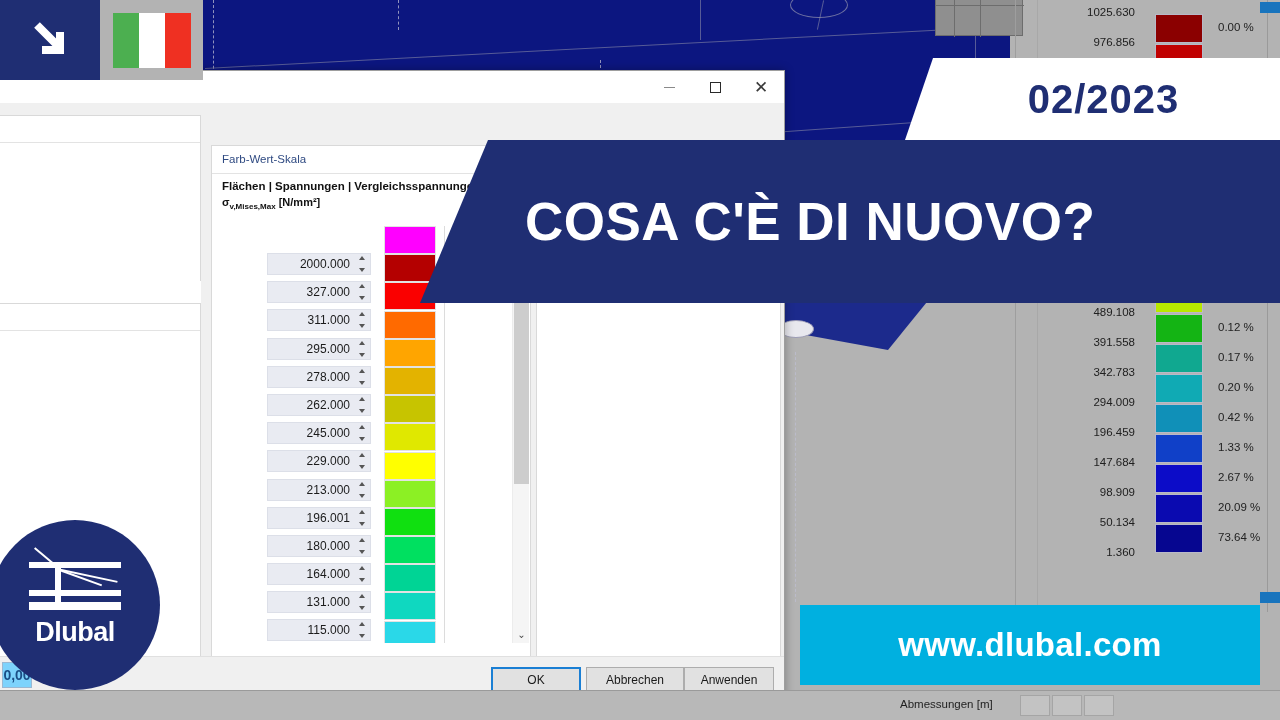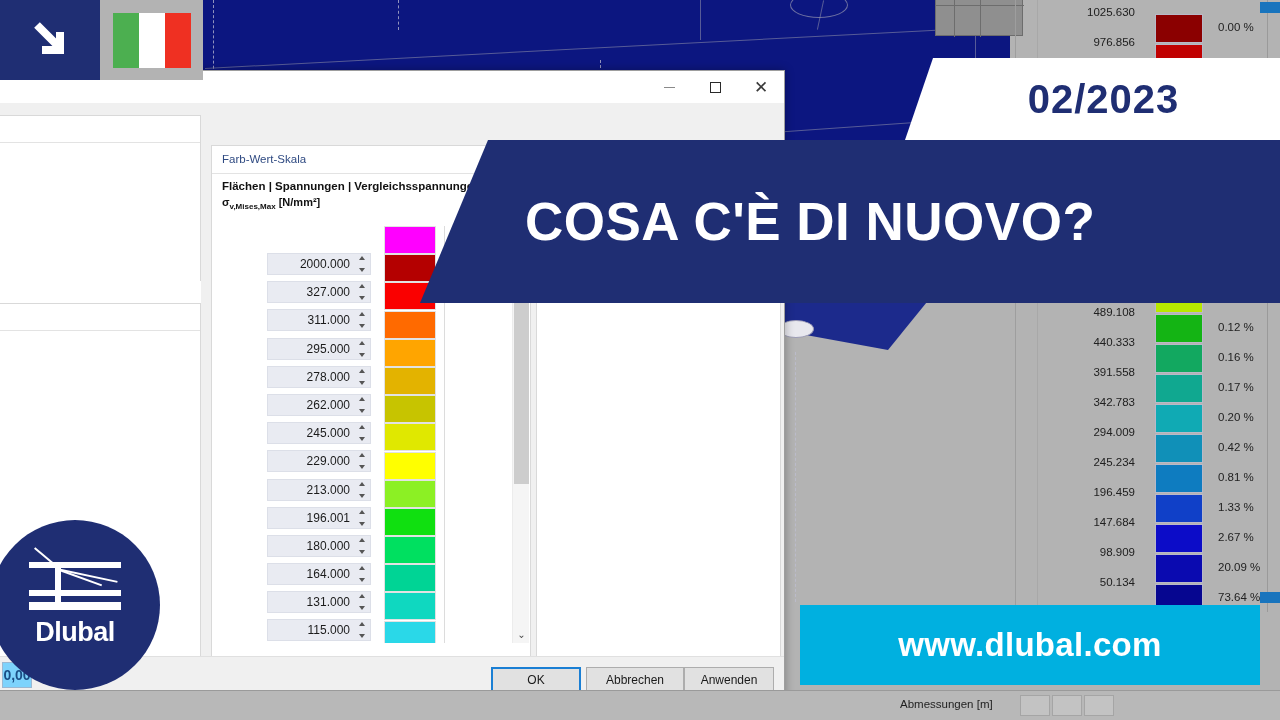--- a/index.html
+++ b/index.html
@@ -492,43 +492,33 @@
         <div class="lg-row">
           <div class="lg-val">586.658</div>
           <div class="lg-swatch" style="background: rgb(184, 232, 0);"></div>
         </div>
         <div class="lg-row">
           <div class="lg-val">489.108</div>
           <div class="lg-swatch" style="background: rgb(20, 180, 20);"></div>
           <div class="lg-pct">0.12 %</div>
         </div>
         <div class="lg-row">
-          <div class="lg-val">440.333</div>
-          <div class="lg-swatch" style="background: rgb(18, 168, 96);"></div>
-          <div class="lg-pct">0.16 %</div>
-        </div>
-        <div class="lg-row">
           <div class="lg-val">391.558</div>
           <div class="lg-swatch" style="background: rgb(16, 168, 144);"></div>
           <div class="lg-pct">0.17 %</div>
         </div>
         <div class="lg-row">
           <div class="lg-val">342.783</div>
           <div class="lg-swatch" style="background: rgb(16, 170, 180);"></div>
           <div class="lg-pct">0.20 %</div>
         </div>
         <div class="lg-row">
           <div class="lg-val">294.009</div>
           <div class="lg-swatch" style="background: rgb(16, 144, 184);"></div>
           <div class="lg-pct">0.42 %</div>
-        </div>
-        <div class="lg-row">
-          <div class="lg-val">245.234</div>
-          <div class="lg-swatch" style="background: rgb(14, 124, 192);"></div>
-          <div class="lg-pct">0.81 %</div>
         </div>
         <div class="lg-row">
           <div class="lg-val">196.459</div>
           <div class="lg-swatch" style="background: rgb(16, 64, 200);"></div>
           <div class="lg-pct">1.33 %</div>
         </div>
         <div class="lg-row">
           <div class="lg-val">147.684</div>
           <div class="lg-swatch" style="background: rgb(12, 12, 200);"></div>
           <div class="lg-pct">2.67 %</div>

